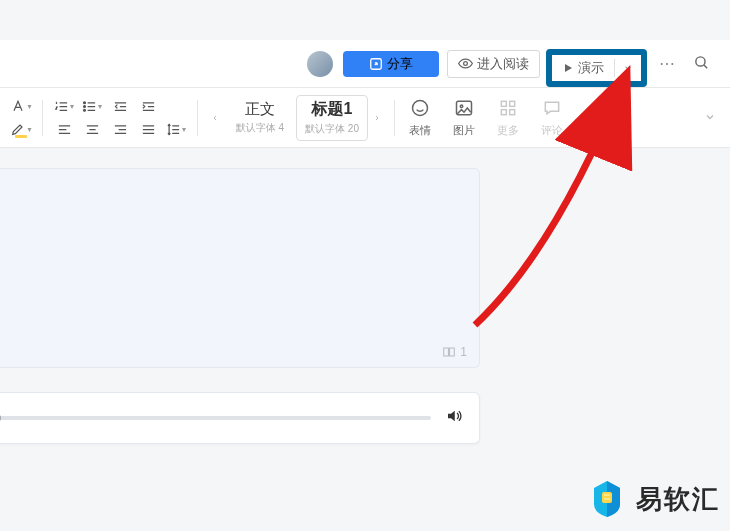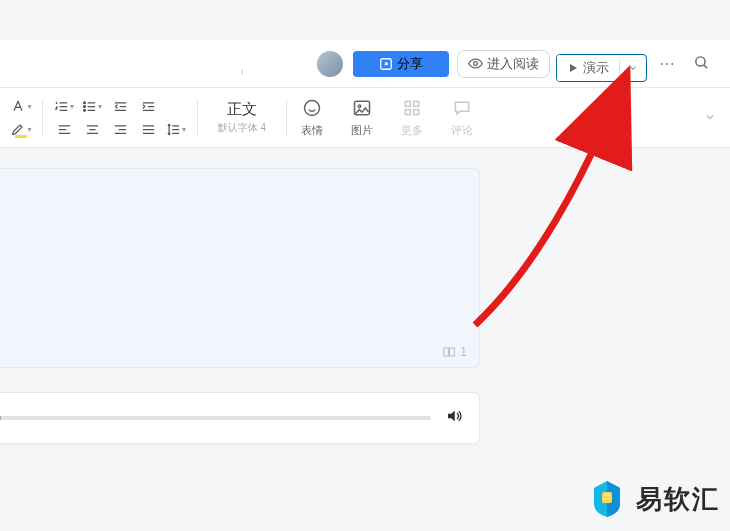--- a/index.html
+++ b/index.html
@@ -3,46 +3,46 @@
 <meta charset="utf-8">
 <style>
 * { margin: 0; padding: 0; box-sizing: border-box; }
 body { width: 730px; height: 531px; background: #f5f6f7; font-family: "Microsoft YaHei", sans-serif; font-size: 13px; color: #333; position: relative; overflow: hidden; }
 
 
 .header { height: 48px; background: #fff; display: flex; align-items: center; justify-content: flex-end; padding: 0 14px; position: absolute; top: 40px; left: 0; right: 0; border-bottom: 1px solid #e8e8e8; }
 .header-spacer { height: 40px; background: #f5f6f7; }
 .avatar { width: 26px; height: 26px; border-radius: 50%; background: linear-gradient(135deg,#b8c4d0 0%,#7890a8 100%); margin-right: 10px; display:flex; align-items:center; justify-content:center; color:#5a6a7a; font-size:9px; }
 .share-btn { background: #3080f6; color: #000000; border-radius: 4px; padding: 4px 26px; display: flex; align-items: center; gap: 4px; margin-right: 8px; font-size: 13px; cursor: pointer; }
-.pill-btn { border: 1px solid #d8d8d8; border-radius: 8px; padding: 4px 10px; display: flex; align-items: center; gap: 4px; margin-right: 6px; background: #fff; cursor: pointer; font-size: 13px; color:#555; }
-.presentation-group { display:flex; align-items:center; border:1px solid #0369a1; border-radius:4px; overflow:hidden; margin-right:6px;margin-top:8px; }
+.pill-btn { border: 1px solid #d8d8d8; border-radius: 3px; padding: 4px 10px; display: flex; align-items: center; gap: 4px; margin-right: 6px; background: #fff; cursor: pointer; font-size: 13px; color:#555; }
+.presentation-group { display:flex; align-items:center; border:6px solid #0369a1; border-radius:4px; overflow:hidden; margin-right:6px;margin-top:8px; }
 .presentation-btn { padding:4px 10px; display:flex; align-items:center; gap:4px; background:#fff; cursor:pointer; font-size:13px; color:#555; }
 .presentation-chev { padding:4px 8px; border-left:1px solid #e0e0e0; cursor:pointer; color:#888; display:flex; align-items:center; }
 .more-btn { padding: 4px 6px; cursor: pointer; color:#888; font-size:16px; margin-right:6px; }
 .search-btn { padding: 4px 6px; cursor: pointer; color:#666; }
 
 
 .toolbar-wrap { position: absolute; top: 88px; left: 0; right: 0; height: 60px; background: #fff; border-bottom: 1px solid #e8e8e8; display:flex; align-items:center; }
 .tool-group { display:flex; flex-direction:column; gap:3px; padding:0 10px; height:48px; justify-content:center; }
 .tool-row { display:flex; gap:6px; align-items:center; }
 .tool-icon { width:22px; height:20px; display:flex; align-items:center; justify-content:center; color:#555; cursor:pointer; border-radius:3px; font-size:14px; }
 .tool-icon .chev { font-size:8px; margin-left:1px; color:#999; }
 .divider { width:1px; height:36px; background:#e5e5e5; }
 
 
-.style-picker { display:flex; align-items:center; padding:0 8px; gap:0;flex-direction:column; }
+.style-picker { display:flex; align-items:center; padding:0 8px; gap:0; }
 .style-nav { width:18px; height:46px; display:flex; align-items:center; justify-content:center; color:#aaa; cursor:pointer; }
 .style-item { width:72px; height:46px; display:flex; flex-direction:column; align-items:center; justify-content:center; border:1px solid transparent; border-radius:4px; cursor:pointer; }
 .style-item.sel { border-color:#ddd; }
 .style-item .s-label { font-size:15px; color:#333; }
 .style-item.h1 .s-label { font-weight:700; font-size:16px; }
 .style-item .s-font { font-size:10px; color:#aaa; margin-top:2px; }
 
 
-.insert-group { display:flex; gap:28px; padding:0 14px; align-items:center; }
+.insert-group { display:flex; gap:22px; padding:0 14px; align-items:center; }
 .insert-item { display:flex; flex-direction:column; align-items:center; gap:2px; cursor:pointer; color:#666; }
 .insert-item.dis { color:#c8c8c8; cursor:default;justify-content:space-between; }
 .insert-item .ii-icon { font-size:19px; line-height:1; }
 .insert-item .ii-label { font-size:11px; }
 
 .toolbar-expand { margin-left:auto; padding:0 14px; color:#aaa; cursor:pointer; font-size:11px; }
 
 
 .doc-area { position:absolute; top:150px; left:0; right:0; bottom:0; background:#f5f6f7; display:flex; }
 .doc-page { position:absolute; left:-20px; top:18px; width:500px; height:200px; background:#f2f5fb; border:1px solid #e3e7ee; border-left:none; border-radius:0 6px 6px 0; }
@@ -203,20 +203,24 @@
 
   <div class="style-picker">
     <div class="style-nav">
       <svg width="8" height="12" viewBox="0 0 24 24" fill="none" stroke="#bbb" stroke-width="3">
           <path d="M15 6l-6 6 6 6"></path>
         </svg>
     </div>
     <div class="style-item">
       <div class="s-label">正文</div>
       <div class="s-font">默认字体 4</div>
+    </div>
+    <div class="style-item h1 sel">
+      <div class="s-label">标题1</div>
+      <div class="s-font">默认字体 20</div>
     </div>
     <div class="style-nav">
       <svg width="8" height="12" viewBox="0 0 24 24" fill="none" stroke="#bbb" stroke-width="3">
           <path d="M9 6l6 6-6 6"></path>
         </svg>
     </div>
   </div>
 
   <div class="divider"></div>
 

